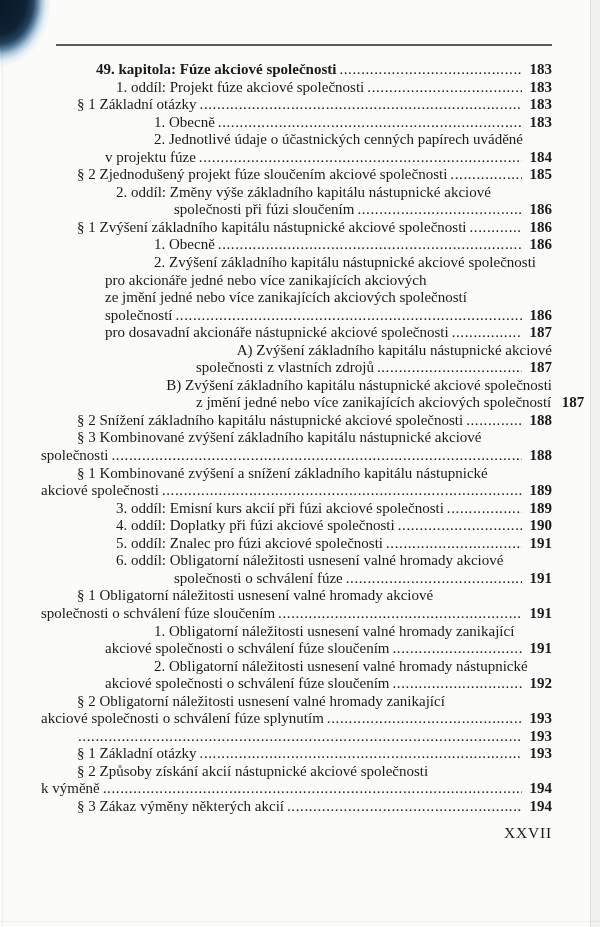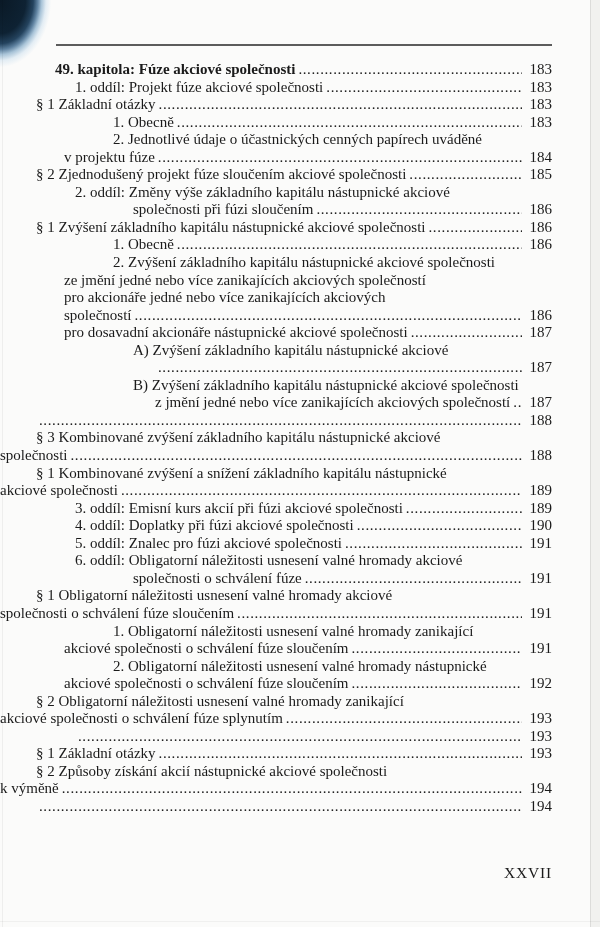--- a/index.html
+++ b/index.html
@@ -24,41 +24,41 @@
   .rule { position:absolute; left:56px; top:44px; width:496px; height:2px; background:#5c5c5c; }
 
   .toc { position:absolute; top:61px; left:0; width:600px; }
   .row {
     display:flex; align-items:baseline;
     height:17.56px; line-height:17.56px;
     font-size:15px;
     padding-right:48px;
     white-space:nowrap;
   }
-  .row .t { flex:0 0 auto; }
+  .row .t { flex:0 0 auto;margin-left:41px; }
   .row .dots { flex:1 1 auto; min-width:0; overflow:hidden; margin-left:3px; white-space:nowrap; }
   .row .dots::before {
     content:"..................................................................................................................................................";
     letter-spacing:0.6px; color:#1a1a1a;
   }
-  .row .pg { flex:0 0 auto; min-width:25px; margin-left:5px; text-align:right; font-weight:400; }
+  .row .pg { flex:0 0 auto; min-width:25px; margin-left:5px; text-align:right; font-weight:700; }
 
   .i-chapter  { padding-left:55px; }
   .i-chapter .t { font-weight:700; }
   .i-oddil    { padding-left:75px; }
   .i-oddil-c  { padding-left:133px; }
   .i-par      { padding-left:36px; }
   .i-par-c    { }
   .i-num      { padding-left:113px; }
   .i-num-c    { padding-left:64px; }
-  .i-letter   { padding-left:133px; }
+  .i-letter   { padding-left:133px;justify-content:flex-end; }
   .i-letter-c { padding-left:155px; }
 
   .footer-page-number {
-    position:absolute; top:864px; right:48px;
+    position:absolute; top:824px; right:48px;
     font-size:15.5px; letter-spacing:0.8px; color:#1a1a1a;text-align:center;
   }
 </style>
 </head>
 <body>
 
 <div class="corner-shadow"></div>
 <div class="page-edge-right-strip"></div>
 <div class="page-edge-right-line"></div>
 <div class="page-edge-left"></div>
@@ -115,51 +115,53 @@
     </div>
   <div class="row i-num">
       <span class="t">1. Obecně</span>
       <span class="dots"></span>
       <span class="pg">186</span>
     </div>
   <div class="row i-num">
       <span class="t">2. Zvýšení základního kapitálu nástupnické akciové společnosti</span>
     </div>
   <div class="row i-num-c">
+      <span class="t">pro akcionáře jedné nebo více zanikajících akciových</span>
+    </div>
+  <div class="row i-num-c">
       <span class="t">ze jmění jedné nebo více zanikajících akciových společností</span>
-    </div>
-  <div class="row i-num-c">
-      <span class="t">pro akcionáře jedné nebo více zanikajících akciových</span>
     </div>
   <div class="row i-num-c">
       <span class="t">společností</span>
       <span class="dots"></span>
       <span class="pg">186</span>
     </div>
   <div class="row i-num-c">
       <span class="t">pro dosavadní akcionáře nástupnické akciové společnosti</span>
       <span class="dots"></span>
       <span class="pg">187</span>
     </div>
   <div class="row i-letter">
       <span class="t">A) Zvýšení základního kapitálu nástupnické akciové</span>
     </div>
   <div class="row i-letter-c">
+      <span class="t">společnosti z vlastních zdrojů</span>
       <span class="dots"></span>
       <span class="pg">187</span>
     </div>
   <div class="row i-letter">
       <span class="t">B) Zvýšení základního kapitálu nástupnické akciové společnosti</span>
     </div>
   <div class="row i-letter-c">
       <span class="t">z jmění jedné nebo více zanikajících akciových společností</span>
       <span class="dots"></span>
       <span class="pg">187</span>
     </div>
   <div class="row i-par">
+      <span class="t">§ 2 Snížení základního kapitálu nástupnické akciové společnosti</span>
       <span class="dots"></span>
       <span class="pg">188</span>
     </div>
   <div class="row i-par">
       <span class="t">§ 3 Kombinované zvýšení základního kapitálu nástupnické akciové</span>
     </div>
   <div class="row i-par-c">
       <span class="t">společnosti</span>
       <span class="dots"></span>
       <span class="pg">188</span>
@@ -238,18 +240,19 @@
     </div>
   <div class="row i-par">
       <span class="t">§ 2 Způsoby získání akcií nástupnické akciové společnosti</span>
     </div>
   <div class="row i-par-c">
       <span class="t">k výměně</span>
       <span class="dots"></span>
       <span class="pg">194</span>
     </div>
   <div class="row i-par">
+      <span class="t">§ 3 Zákaz výměny některých akcií</span>
       <span class="dots"></span>
       <span class="pg">194</span>
     </div>
 </div>
 
 <div class="footer-page-number">XXVII</div>
 
 </body></html>

